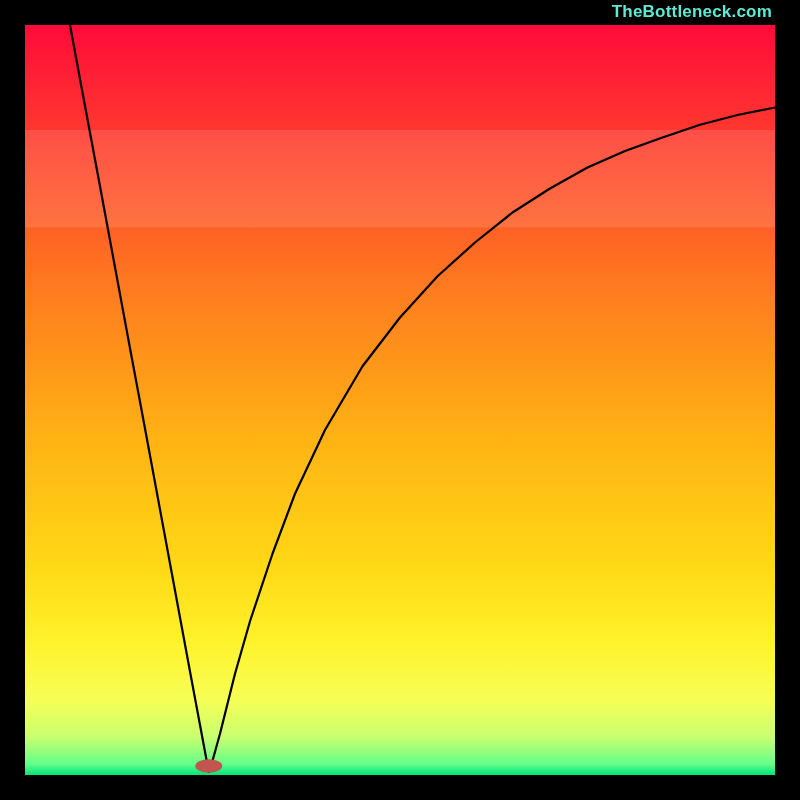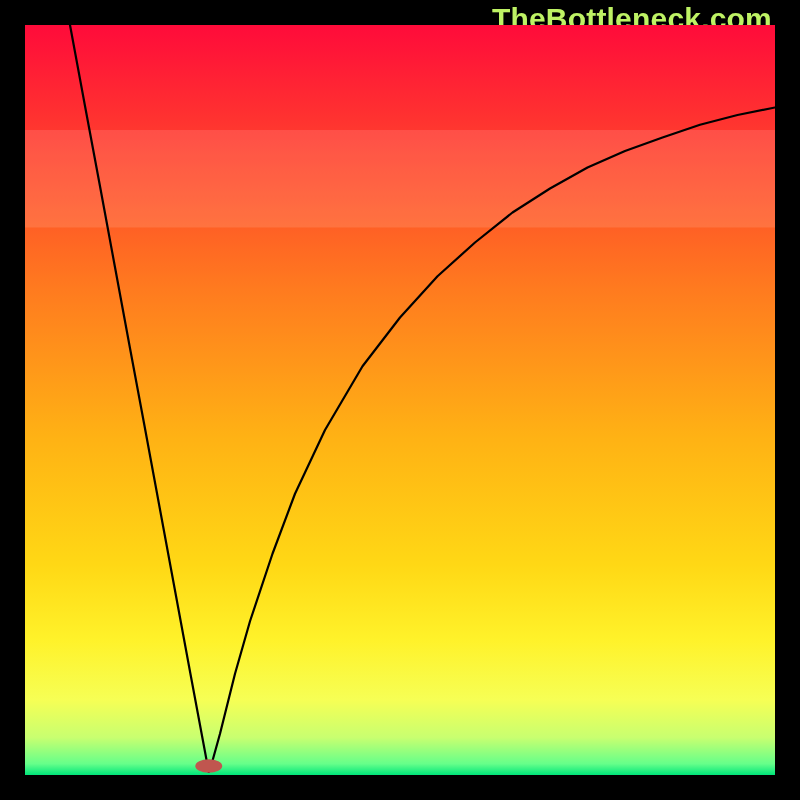--- a/index.html
+++ b/index.html
@@ -23,22 +23,22 @@
     position: absolute;
     left: 0;
     top: 0;
     width: 750px;
     height: 750px;
   }
   .watermark {
     position: absolute;
     top: 2px;
     right: 28px;
-    color: #bef264;
-    font-size: 30px;
+    color: #5eead4;
+    font-size: 17px;
     font-weight: 600;
     letter-spacing: 0.2px;
     user-select: none;
   }
   svg { display: block; }
 </style>
 </head>
 <body>
 
 <div class="watermark">TheBottleneck.com</div>

